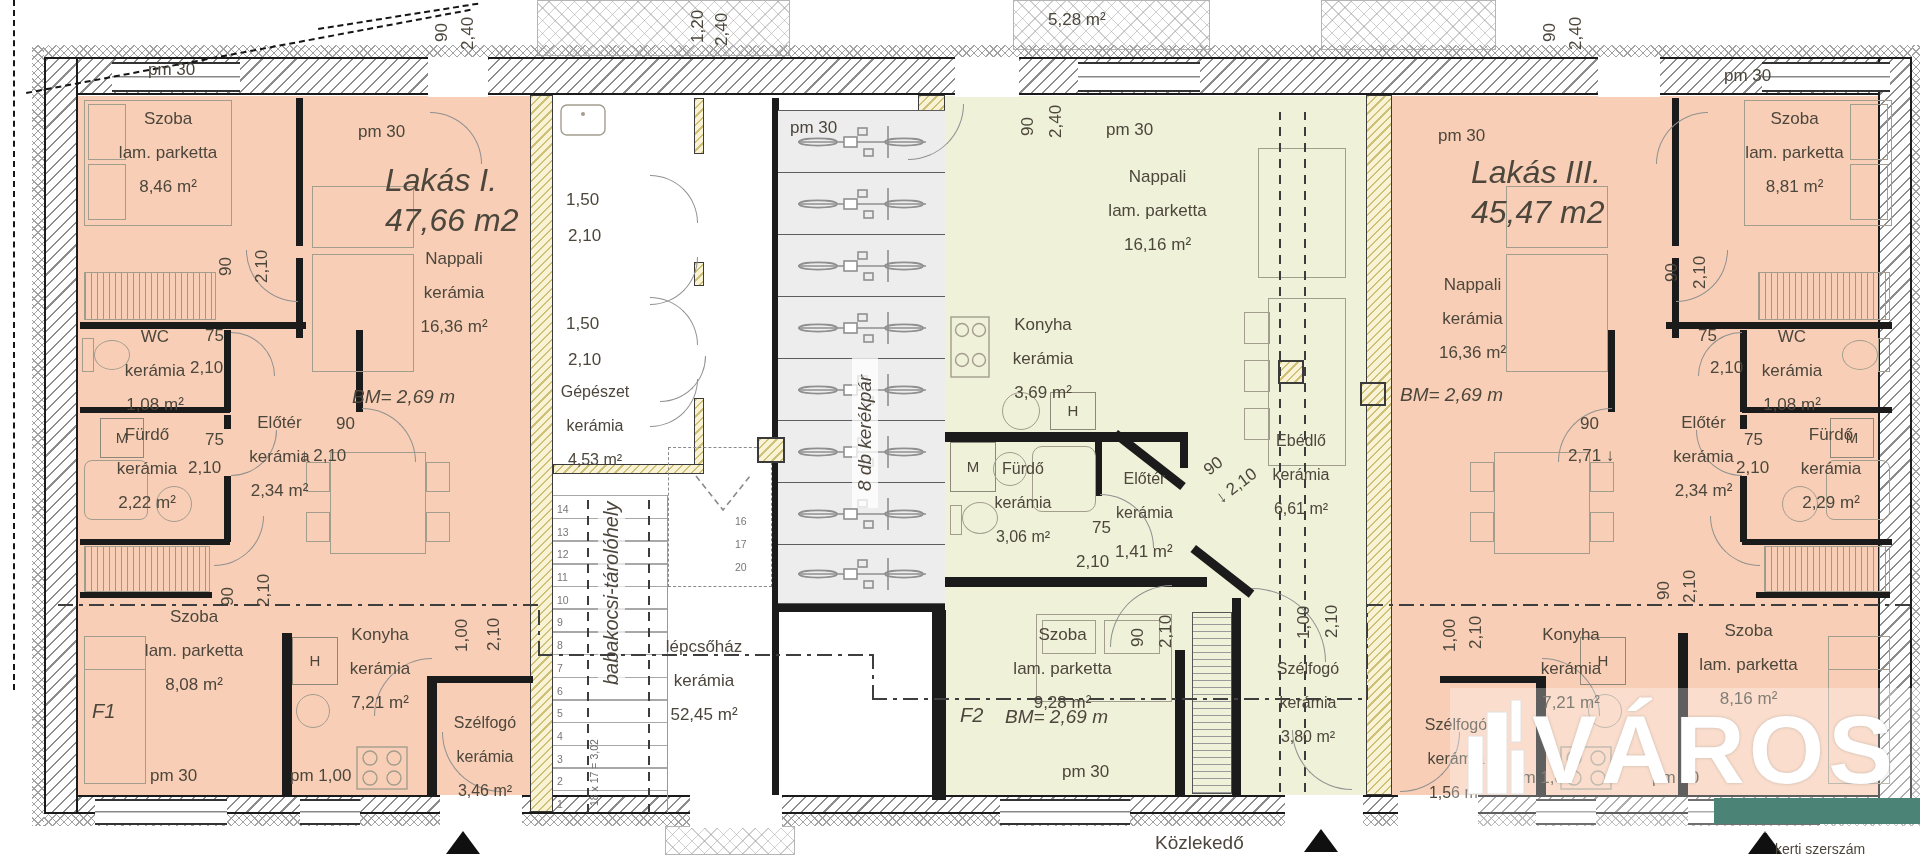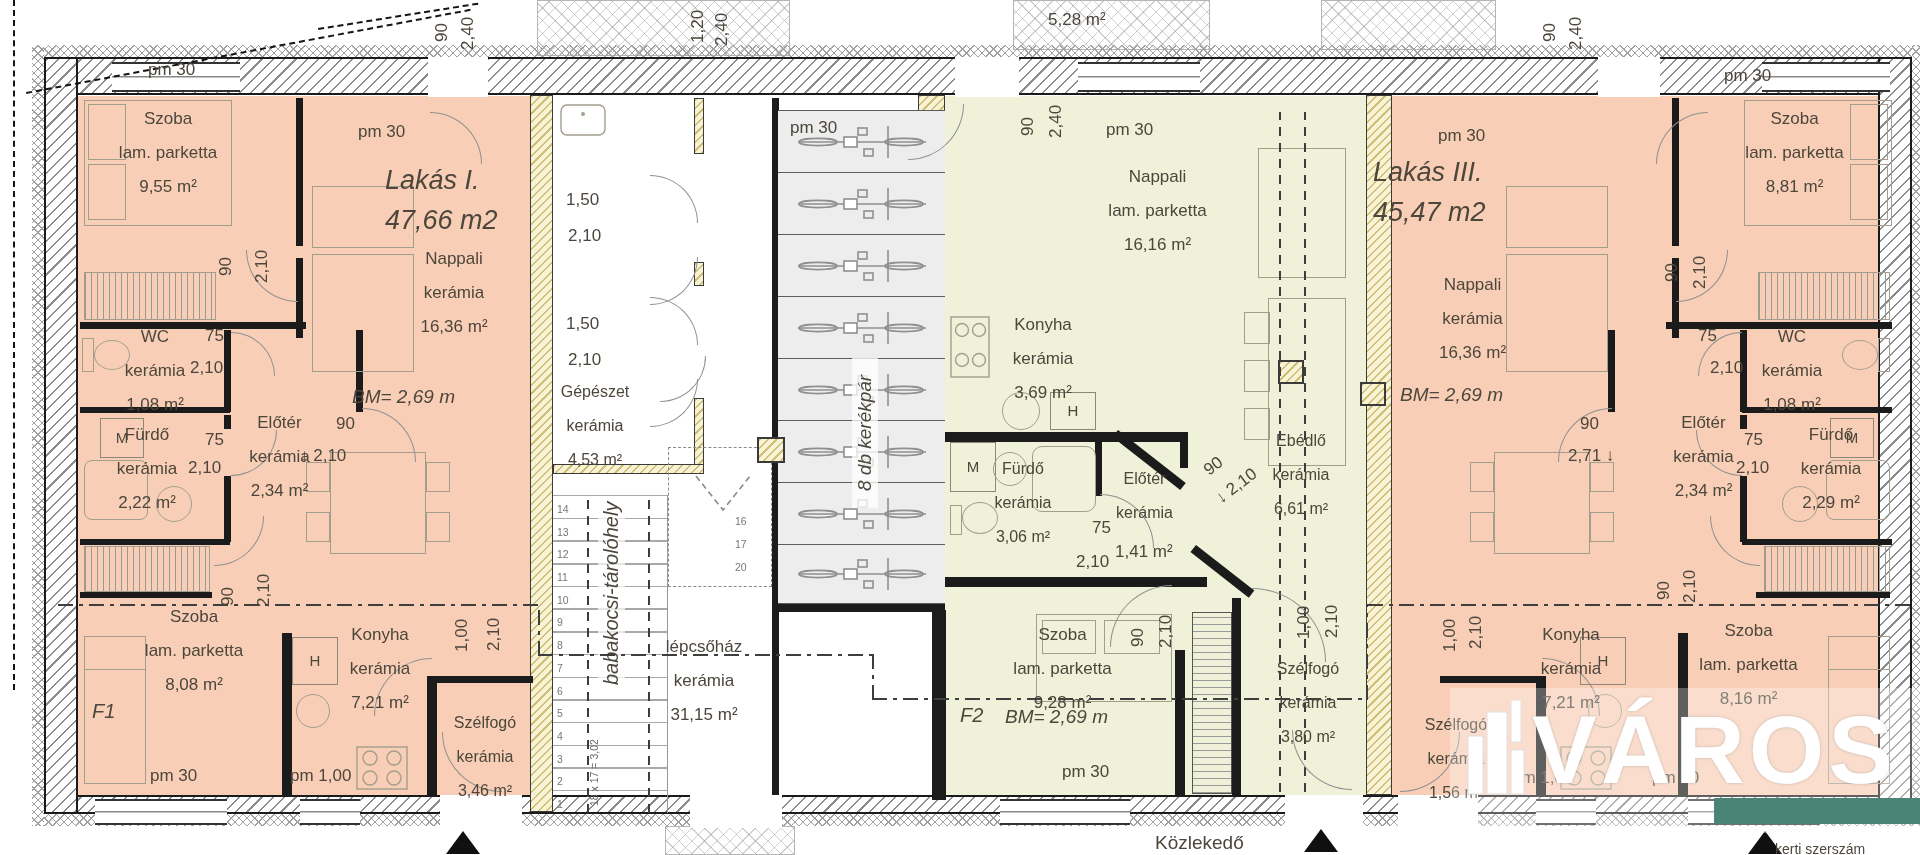--- a/index.html
+++ b/index.html
@@ -1,21 +1,21 @@
 <!DOCTYPE html>
 <html><head>
 <meta charset="utf-8">
 <style>
   html,body{margin:0;padding:0;background:#dcdcdc}
   #plan{position:relative;width:1920px;height:855px;background:#fff;overflow:hidden;
         font-family:"Liberation Sans",sans-serif;color:#4c463c}
   #plan>*{position:absolute;box-sizing:border-box}
   .room{text-align:center;font-size:17px;white-space: nowrap}
   .room span{display:block;height:34px;line-height:34px}
-  .ttl{font-style:italic;font-size:27px;white-space:nowrap}
+  .ttl{font-style:italic;font-size:32px;white-space:nowrap}
   .ttl span{display:block;height:40px;line-height:40px}
   .dim{font-size:17px;white-space:nowrap}
   .sm{font-size:14px}
   .vt{writing-mode:vertical-rl;transform:rotate(180deg);text-align:center}
   .it{font-style:italic}
   .k{background:#1b1b1b}
   .hw{background:repeating-linear-gradient(135deg,#8c8c8c 0 1.5px,#fff 1.5px 8px);border:2px solid #1b1b1b}
   .yw{background:repeating-linear-gradient(135deg,#d0bf77 0 1.5px,#f9f3d6 1.5px 6px);border:1.5px solid #3a3a3a}
   .ix{background:repeating-linear-gradient(45deg,#a2a2a2 0 1px,transparent 1px 5.5px),
                repeating-linear-gradient(-45deg,#a2a2a2 0 1px,transparent 1px 5.5px)}
@@ -403,29 +403,29 @@
   <div class="dash" style="left:318px;top:28px;width:162px;transform:rotate(-9deg);transform-origin:0 0"></div>
 
   <div class="tri" style="left:446px;top:831px"></div>
   <div class="tri" style="left:1304px;top:829px"></div>
   <div class="tri" style="left:1748px;top:831px"></div>
 
   <div class="ttl" style="left:385px;top:160px">
     <span>Lakás I.</span>
       <span>47,66 m2</span>
     </div>
-  <div class="ttl" style="left:1373px;top:152px">
+  <div class="ttl" style="left:1471px;top:152px">
     <span>Lakás III.</span>
       <span>45,47 m2</span>
     </div>
 
   <div class="room" style="left:98px;top:102px;width:140px">
     <span>Szoba</span>
       <span>lam. parketta</span>
-      <span>9,55 m²</span>
+      <span>8,46 m²</span>
     </div>
   <div class="room" style="left:95px;top:320px;width:120px">
     <span>WC</span>
       <span>kerámia</span>
       <span>1,08 m²</span>
     </div>
   <div class="room" style="left:92px;top:418px;width:110px">
     <span>Fürdő</span>
       <span>kerámia</span>
       <span>2,22 m²</span>
@@ -539,21 +539,21 @@
     </div>
 
   <div class="room" style="left:546px;top:375px;width:98px;font-size:16px">
     <span>Gépészet</span>
       <span>kerámia</span>
       <span>4,53 m²</span>
     </div>
   <div class="room" style="left:648px;top:630px;width:112px">
     <span>lépcsőház</span>
       <span>kerámia</span>
-      <span>31,15 m²</span>
+      <span>52,45 m²</span>
     </div>
   <div class="dim" style="left:1155px;top:832px;font-size:19px">Közlekedő</div>
   <div class="dim sm" style="left:1775px;top:841px">kerti szerszám</div>
 
   <div class="dim vt" style="left:432px;top:8px;height:50px">90</div>
   <div class="dim vt" style="left:458px;top:4px;height:58px">2,40</div>
   <div class="dim vt" style="left:688px;top:2px;height:48px">1,20</div>
   <div class="dim vt" style="left:712px;top:2px;height:54px">2,40</div>
   <div class="dim" style="left:1048px;top:10px">5,28 m²</div>
   <div class="dim vt" style="left:1018px;top:106px;height:42px">90</div>

